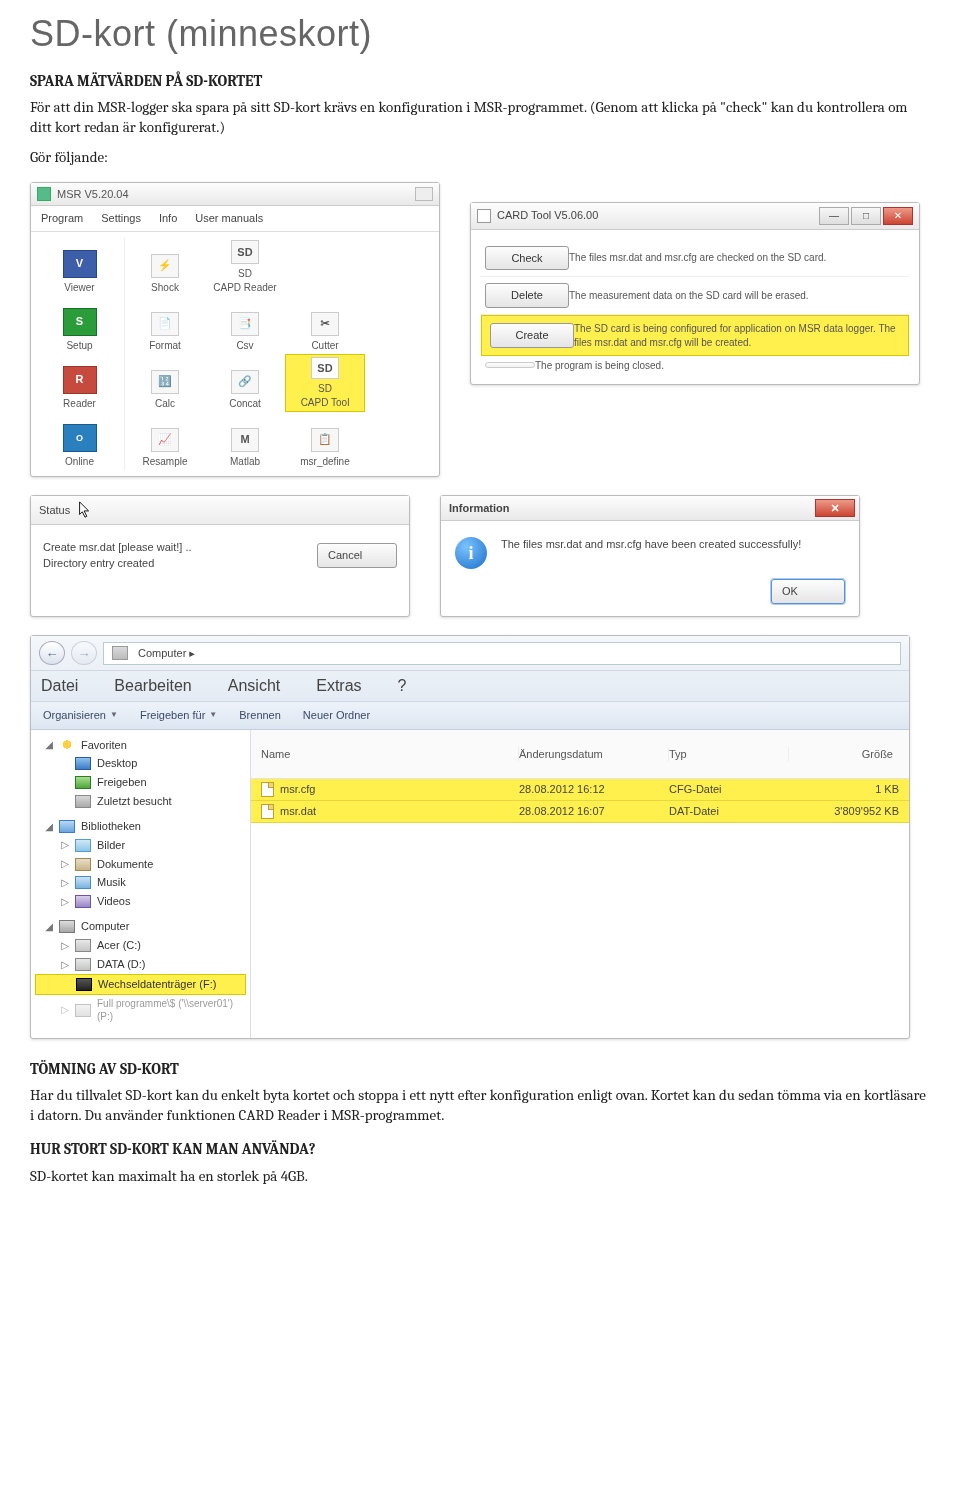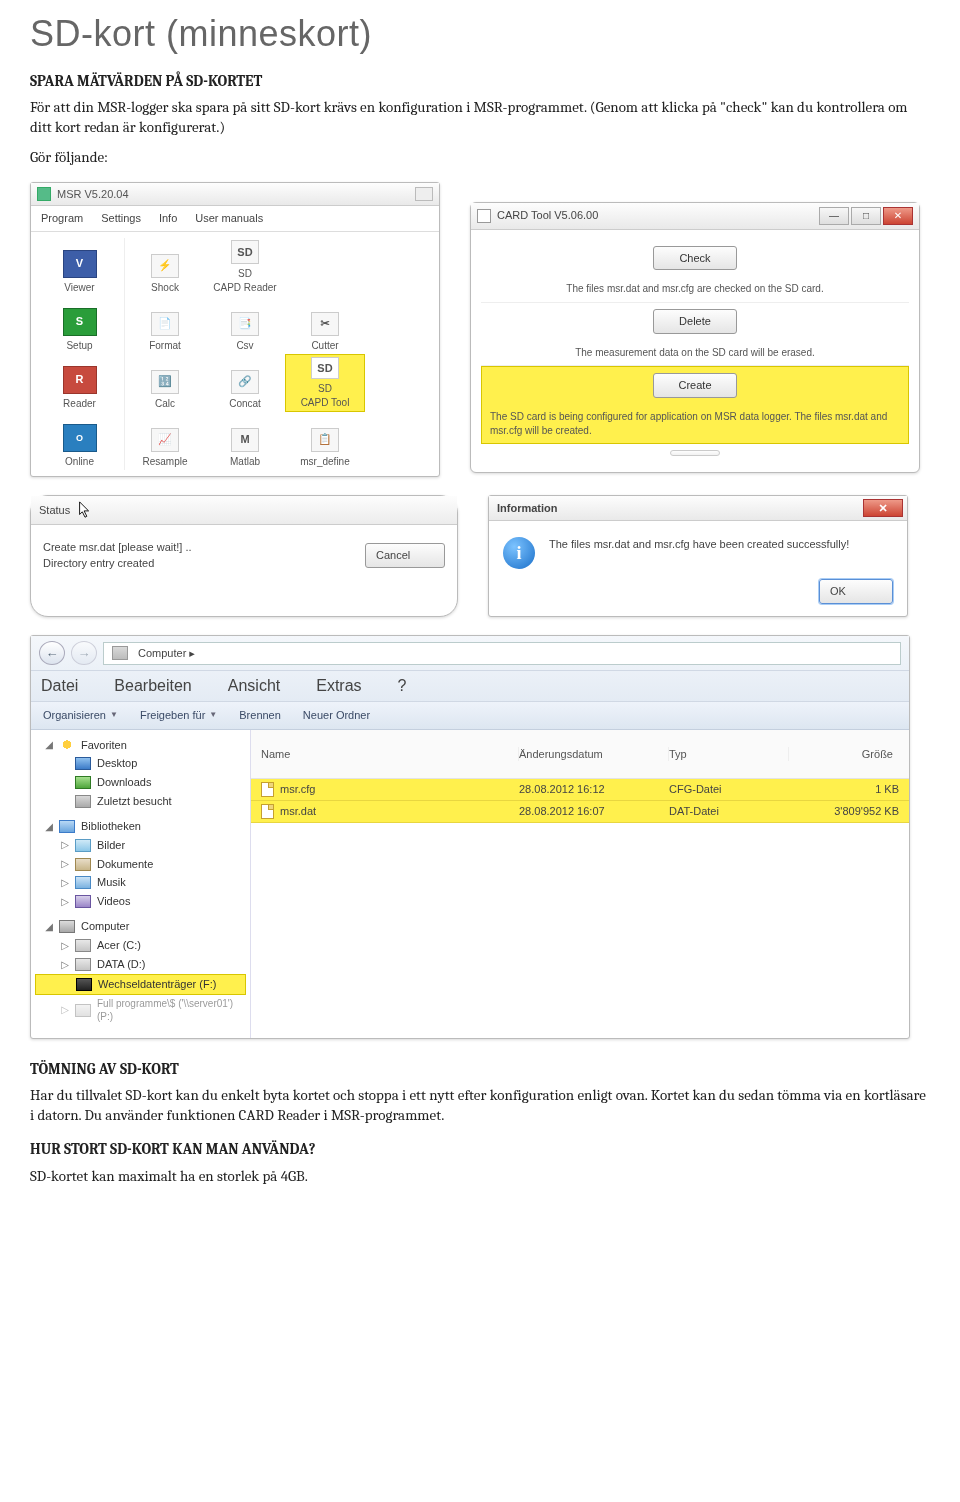--- a/index.html
+++ b/index.html
@@ -24,34 +24,34 @@
   .launcher .cell .icon { width: 28px; height: 24px; margin-bottom: 3px; display: flex; align-items: center; justify-content: center; font-size: 11px; font-weight: bold; border: 1px solid #ccc; background: #f7f7f7; }
   .launcher .cell.left .icon { width: 34px; height: 28px; }
   .launcher .cell.left.v .icon { background: #3d5ea8; color: #fff; border-color: #2a4480; }
   .launcher .cell.left.s .icon { background: #2a9d3a; color: #fff; border-color: #1a6e28; }
   .launcher .cell.left.r .icon { background: #c74a3e; color: #fff; border-color: #9a352c; }
   .launcher .cell.left.o .icon { background: #2a7fbf; color: #fff; border-color: #1a5a8a; font-size: 9px; }
   .launcher .cell.hl { background: #fff04d; border: 1px solid #d8c600; }
   .launcher .cell.sep { border-right: 1px solid #eee; }
   .launcher .cell.hl .icon { background: #fff; }
   
-  .cardtool { width: 450px; border-radius: 6px; }
+  .cardtool { width: 450px; }
   .cardtool .titlebar { display: flex; align-items: center; padding: 4px 6px; background: linear-gradient(#fdfdfd,#e9e9e9); border-bottom: 1px solid #ccc; font-size: 11px; }
   .cardtool .titlebar .ticon { width: 14px; height: 14px; background: #fff; border: 1px solid #999; margin-right: 6px; }
   .cardtool .titlebar .spacer { flex: 1; }
   .cardtool .titlebar .wbtn { display: flex; align-items: center; justify-content: center; width: 30px; height: 18px; margin-left: 2px; border: 1px solid #aaa; background: linear-gradient(#f7f7f7,#dedede); font-size: 10px; color: #444; }
   .cardtool .titlebar .wbtn.close { background: linear-gradient(#e98,#c43); color: #fff; border-color: #a33; }
   .cardtool .body { padding: 10px; }
-  .cardtool .line { display: flex; align-items: center; gap: 12px; padding: 6px 4px; border-bottom: 1px solid #eee; flex-direction: column; }
+  .cardtool .line { display: flex; align-items: center; gap: 0; padding: 6px 4px; border-bottom: 1px solid #eee; }
   .cardtool .line:last-child { border-bottom: none; }
   .cardtool .line.hl { background: #fff04d; border: 1px solid #d8c600; padding: 6px 8px; }
   .cardtool .btn { min-width: 84px; text-align: center; padding: 4px 10px; border: 1px solid #999; border-radius: 3px; background: linear-gradient(#fdfdfd,#e5e5e5); font-size: 11px; color: #333; }
   .cardtool .desc { font-size: 10px; color: #555; flex: 1; }
   
-  .statusdlg { width: 428px; border-radius: 18px; }
+  .statusdlg { width: 380px; }
   .statusdlg .titlebar { padding: 5px 8px; background: linear-gradient(#fdfdfd,#ececec); border-bottom: 1px solid #ccc; font-size: 11px; display: flex; align-items: center; }
   .statusdlg .titlebar .spacer { flex: 1; }
   .statusdlg .cursor { display: inline-block; width: 14px; height: 18px; margin-left: 8px; }
   .statusdlg .cursor svg { width: 14px; height: 18px; }
   .statusdlg .body { display: flex; padding: 14px 12px; align-items: center; gap: 18px; }
   .statusdlg .msg { font-size: 11px; color: #444; flex: 1; }
   .statusdlg .msg div { margin: 1px 0; }
   .statusdlg .btn { min-width: 80px; padding: 4px 10px; border: 1px solid #999; border-radius: 3px; background: linear-gradient(#fdfdfd,#e5e5e5); font-size: 11px; }
   
   .infodlg { width: 420px; }
@@ -313,21 +313,21 @@
               <span>Favoriten</span>
             </div>
           <div class="ti lv2">
               <span class="tw"></span>
               <span class="ficon desktop"></span>
               <span>Desktop</span>
             </div>
           <div class="ti lv2">
               <span class="tw"></span>
               <span class="ficon dl"></span>
-              <span>Downloads</span>
+              <span>Freigeben</span>
             </div>
           <div class="ti lv2">
               <span class="tw"></span>
               <span class="ficon recent"></span>
               <span>Zuletzt besucht</span>
             </div>
         </div>
         <div class="tg">
           <div class="ti">
               <span class="tw">◢</span>

